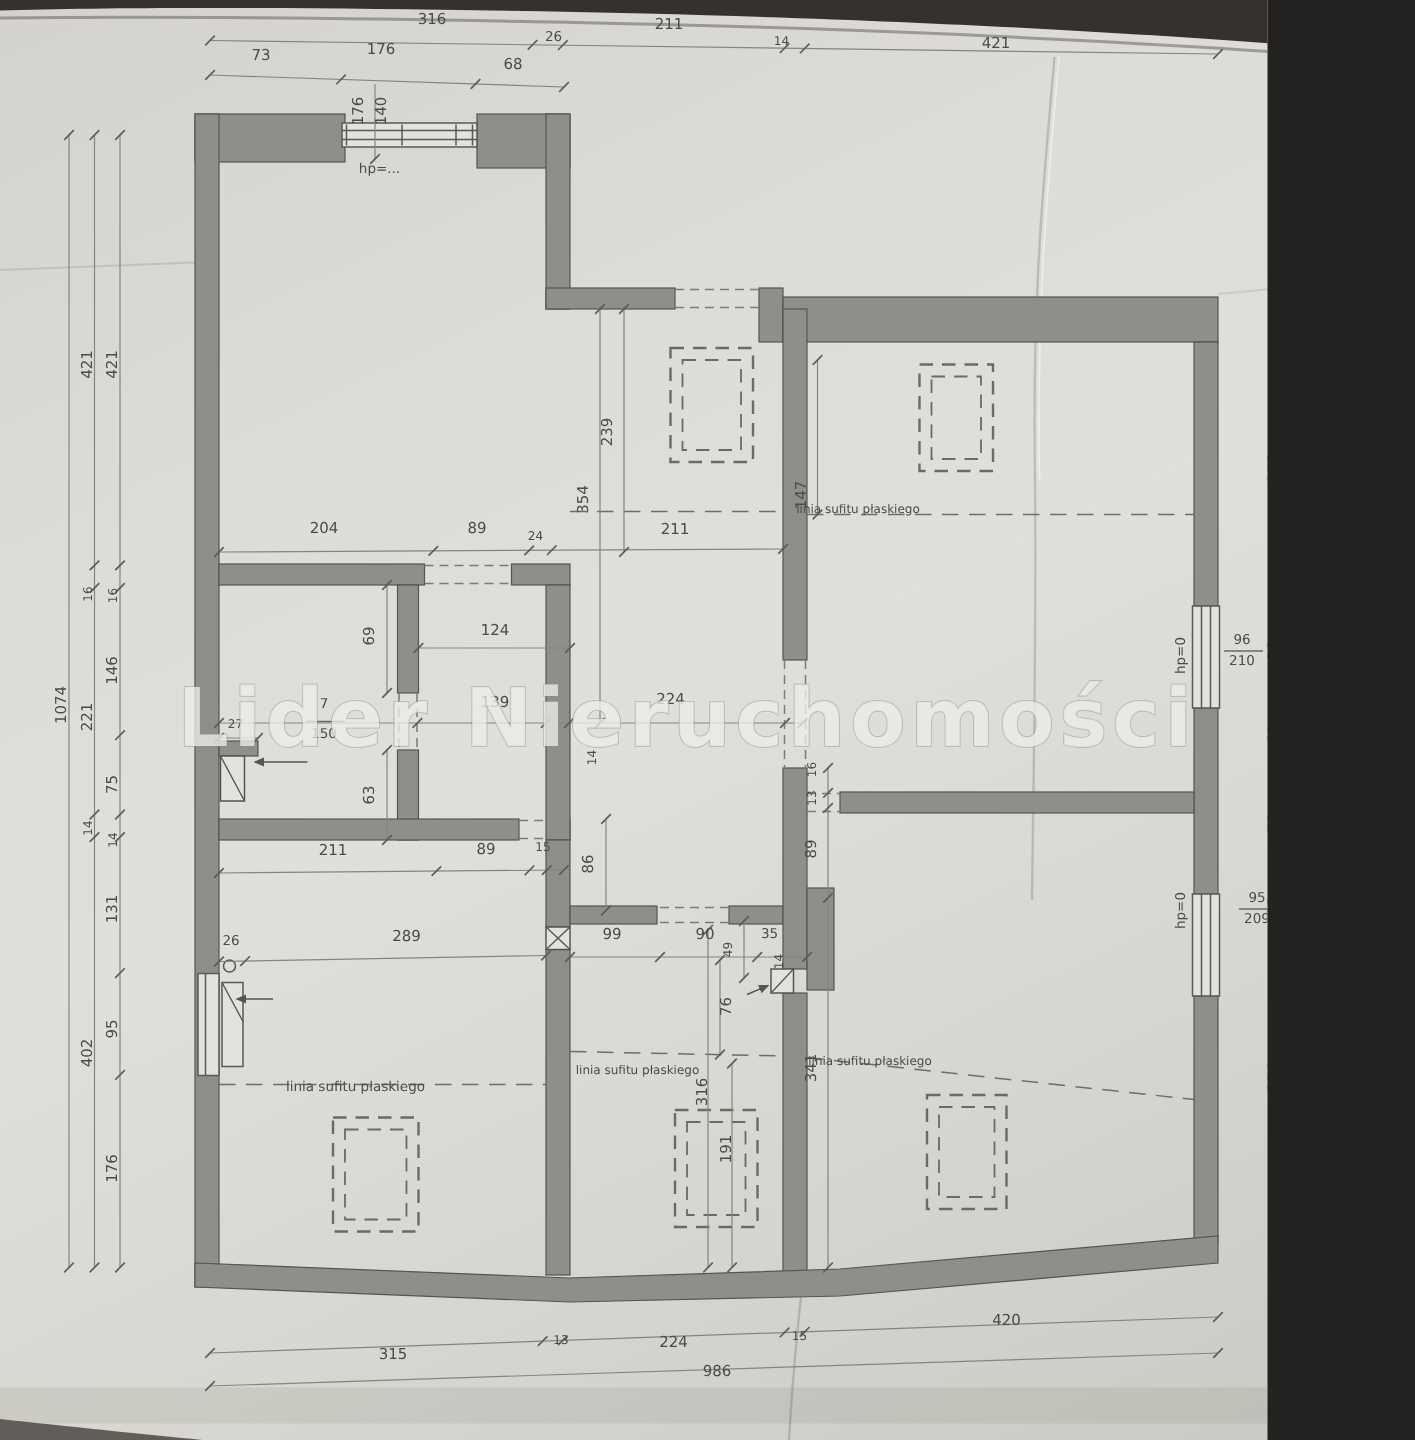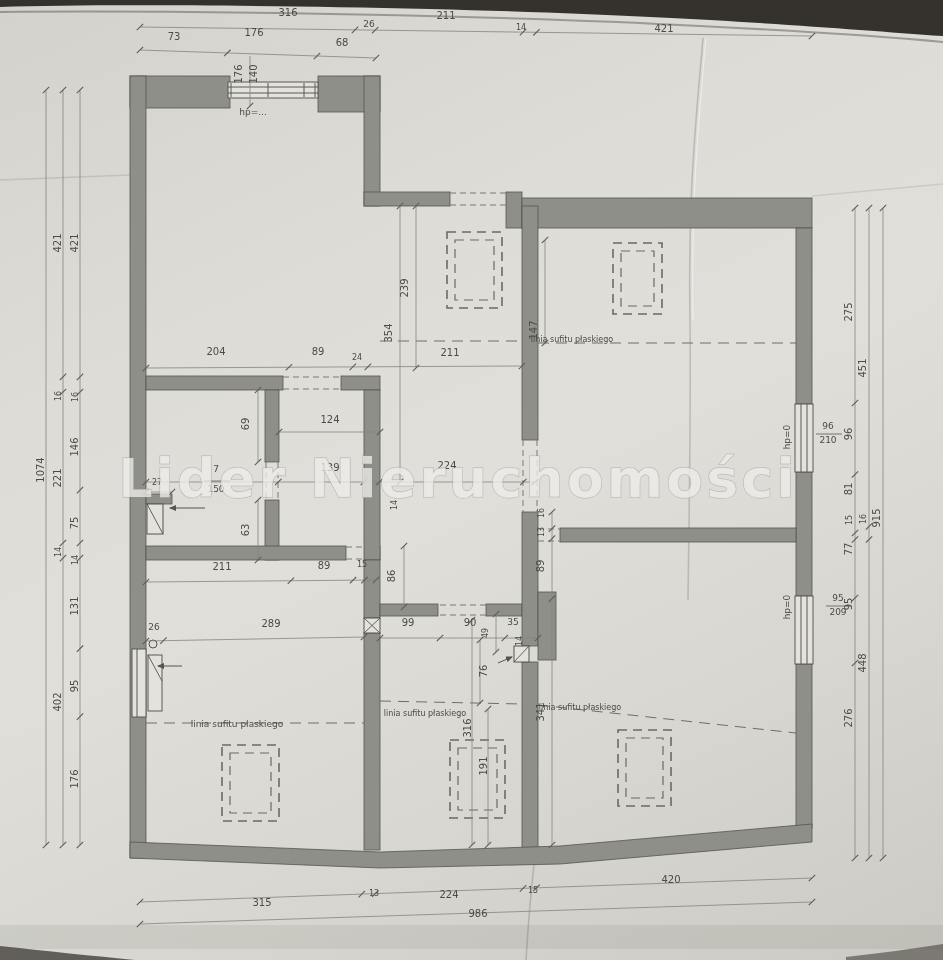--- a/index.html
+++ b/index.html
@@ -1,16 +1,16 @@
 <!DOCTYPE html>
 <html><head>
 <meta charset="utf-8">
 <style>
   html,body{margin:0;padding:0;background:#242220;}
-  .photo{position:relative;width:943px;height:960px;overflow:hidden;
+  .photo{position:relative;width:845px;height:960px;overflow:hidden;
          background:linear-gradient(155deg,#d3d2cd 0%,#dddcd7 30%,#e0dfda 50%,#d7d6d0 75%,#cbcac4 100%);
          font-family:"DejaVu Sans", sans-serif;}
   svg{display:block}
   .wall{fill:#8f8f8a;stroke:#55554f;stroke-width:.8}
   .dim{stroke:#85857f;stroke-width:.8;fill:none}
   .frac{stroke:#6a6a64;stroke-width:.9;fill:none}
   .tick{stroke:#5c5c57;stroke-width:1.1}
   .lbl{fill:#4b4b47;font-family:"DejaVu Sans", sans-serif}
   .ceil{stroke:#6e6e68;stroke-width:1;stroke-dasharray:11,7;fill:none}
   .open{stroke:#7b7b75;stroke-width:1;stroke-dasharray:6,4;fill:none}

